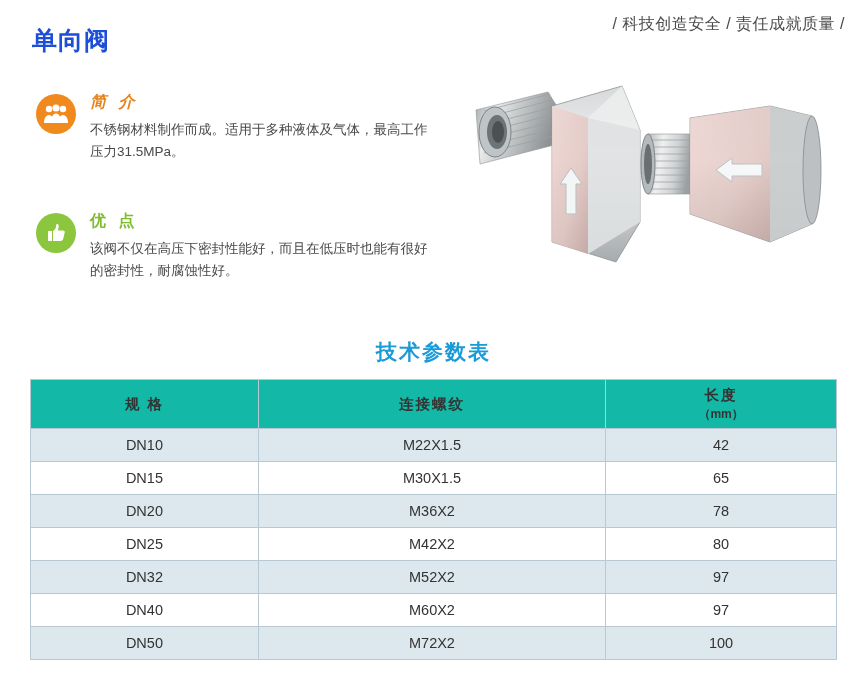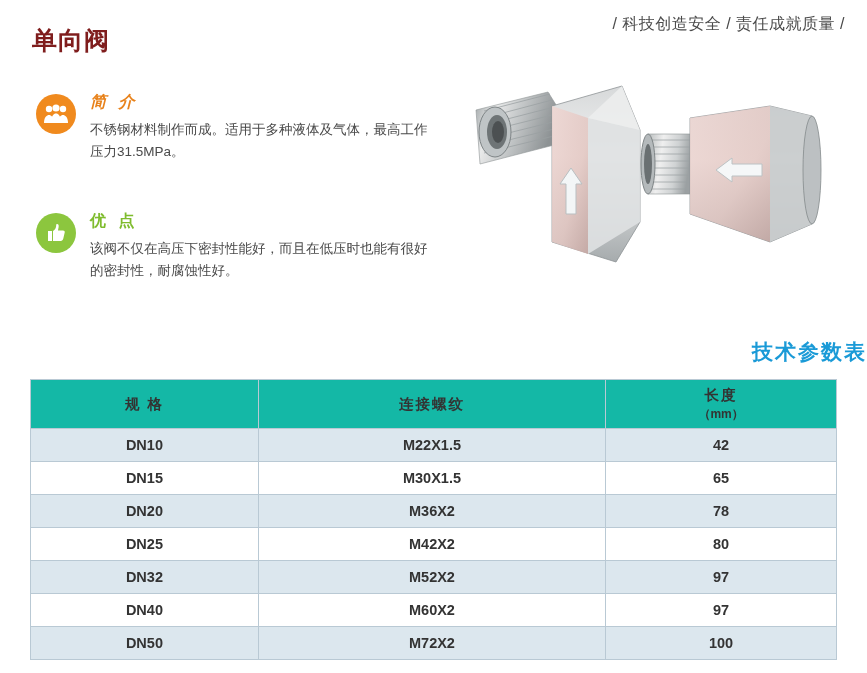--- a/index.html
+++ b/index.html
@@ -16,21 +16,21 @@
     overflow: hidden;
   }
 
   
   .page-title {
     position: absolute;
     left: 32px;
     top: 24px;
     font-size: 25px;
     font-weight: bold;
-    color: #7f1d1d;
+    color: #1d4ed8;
     letter-spacing: 1px;
   }
   .slogan {
     position: absolute;
     right: 22px;
     top: 14px;
     font-size: 16px;
     color: #4a4a4a;
     letter-spacing: 0.5px;
     text-align: right;
@@ -85,41 +85,41 @@
     width: 400px;
     height: 220px;
   }
 
   
   .table-title {
     position: absolute;
     top: 338px;
     left: 0;
     width: 867px;
-    text-align: right;
+    text-align: center;
     font-size: 21px;
     font-weight: bold;
     color: #1a9ad7;
     letter-spacing: 2px;
   }
   table.spec {
     position: absolute;
     left: 30px;
     top: 379px;
     width: 807px;
     border-collapse: collapse;
     font-size: 14.5px;
     color: #333;
   }
   table.spec th, table.spec td {
     border: 1px solid #b9c9d4;
     text-align: center;
     padding: 0;
     height: 32px;
-    font-weight: bold;
+    font-weight: normal;
   }
   table.spec thead th {
     height: 48px;
     font-weight: bold;
     background: #14b8a6;
     letter-spacing: 2px;
   }
   table.spec thead th .unit {
     display: block;
     font-size: 12px;

